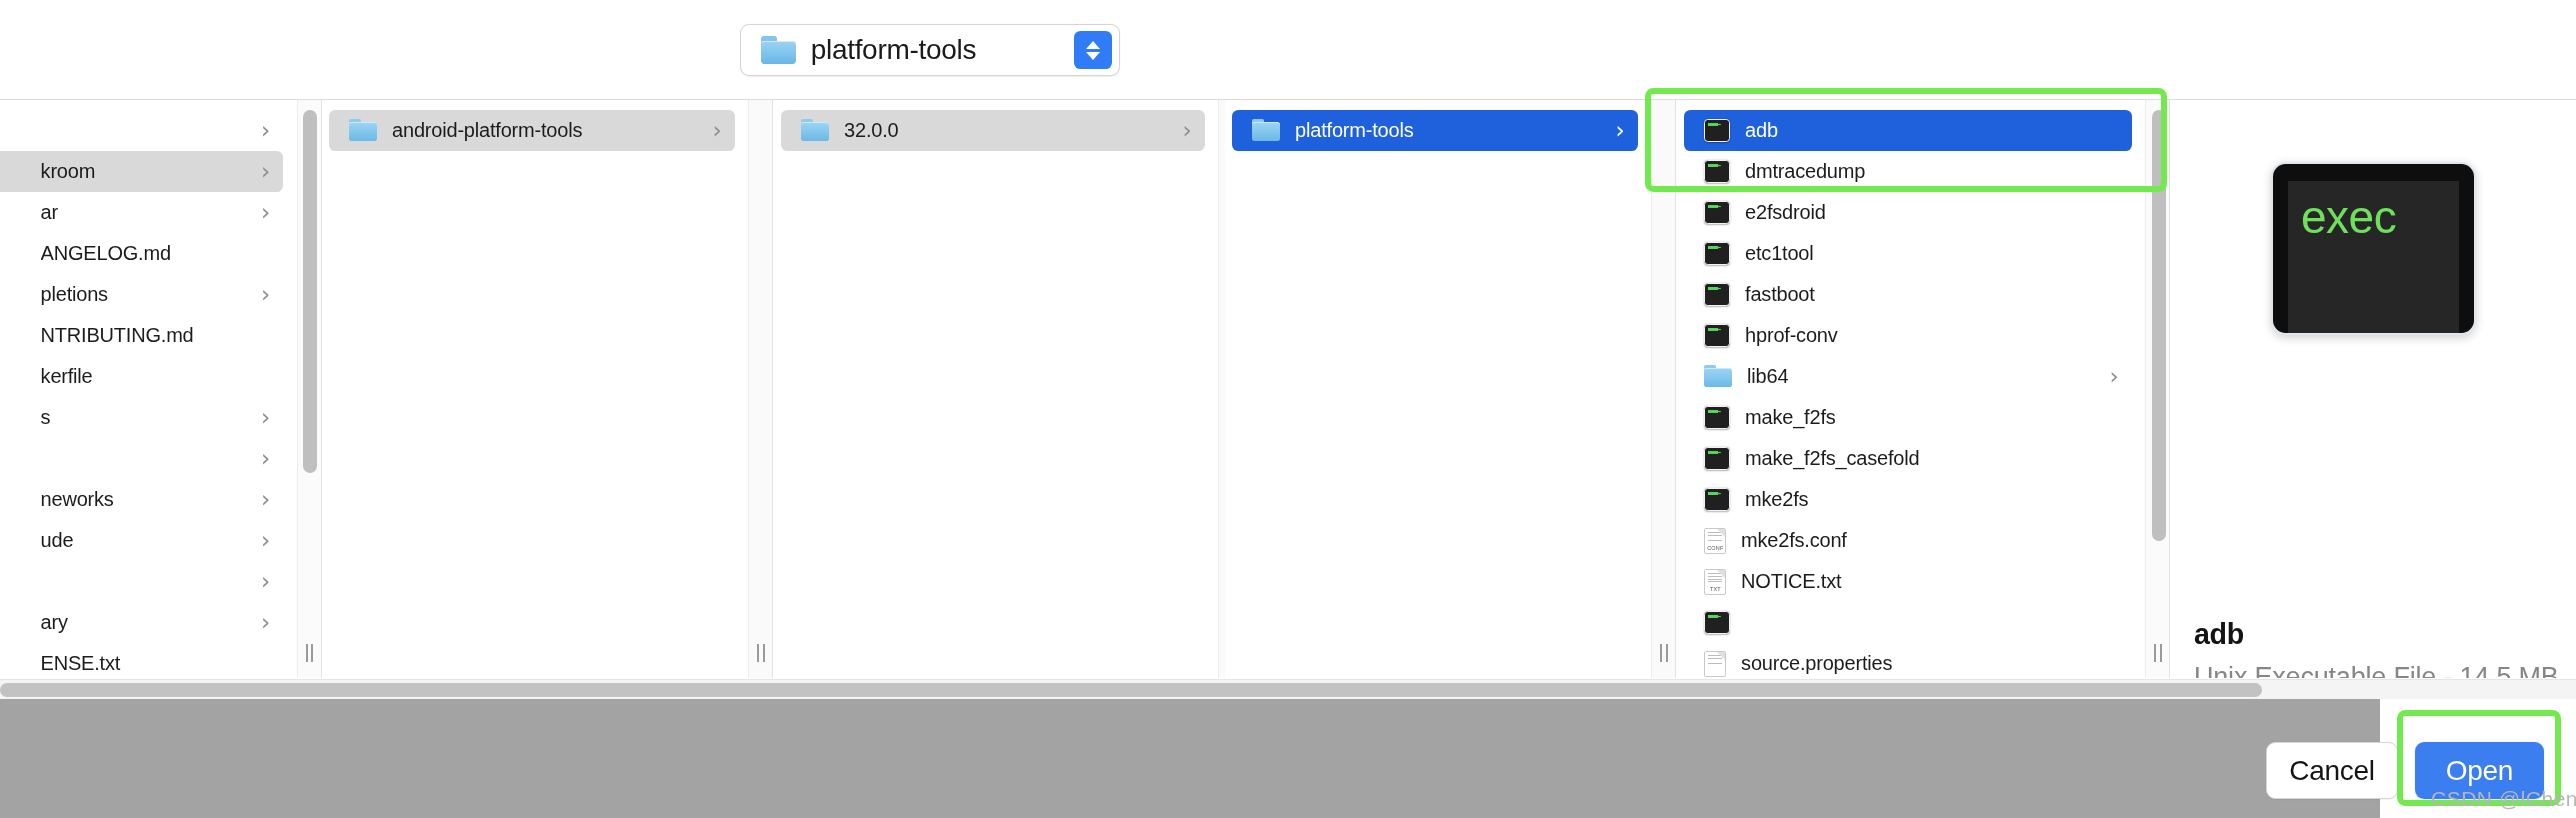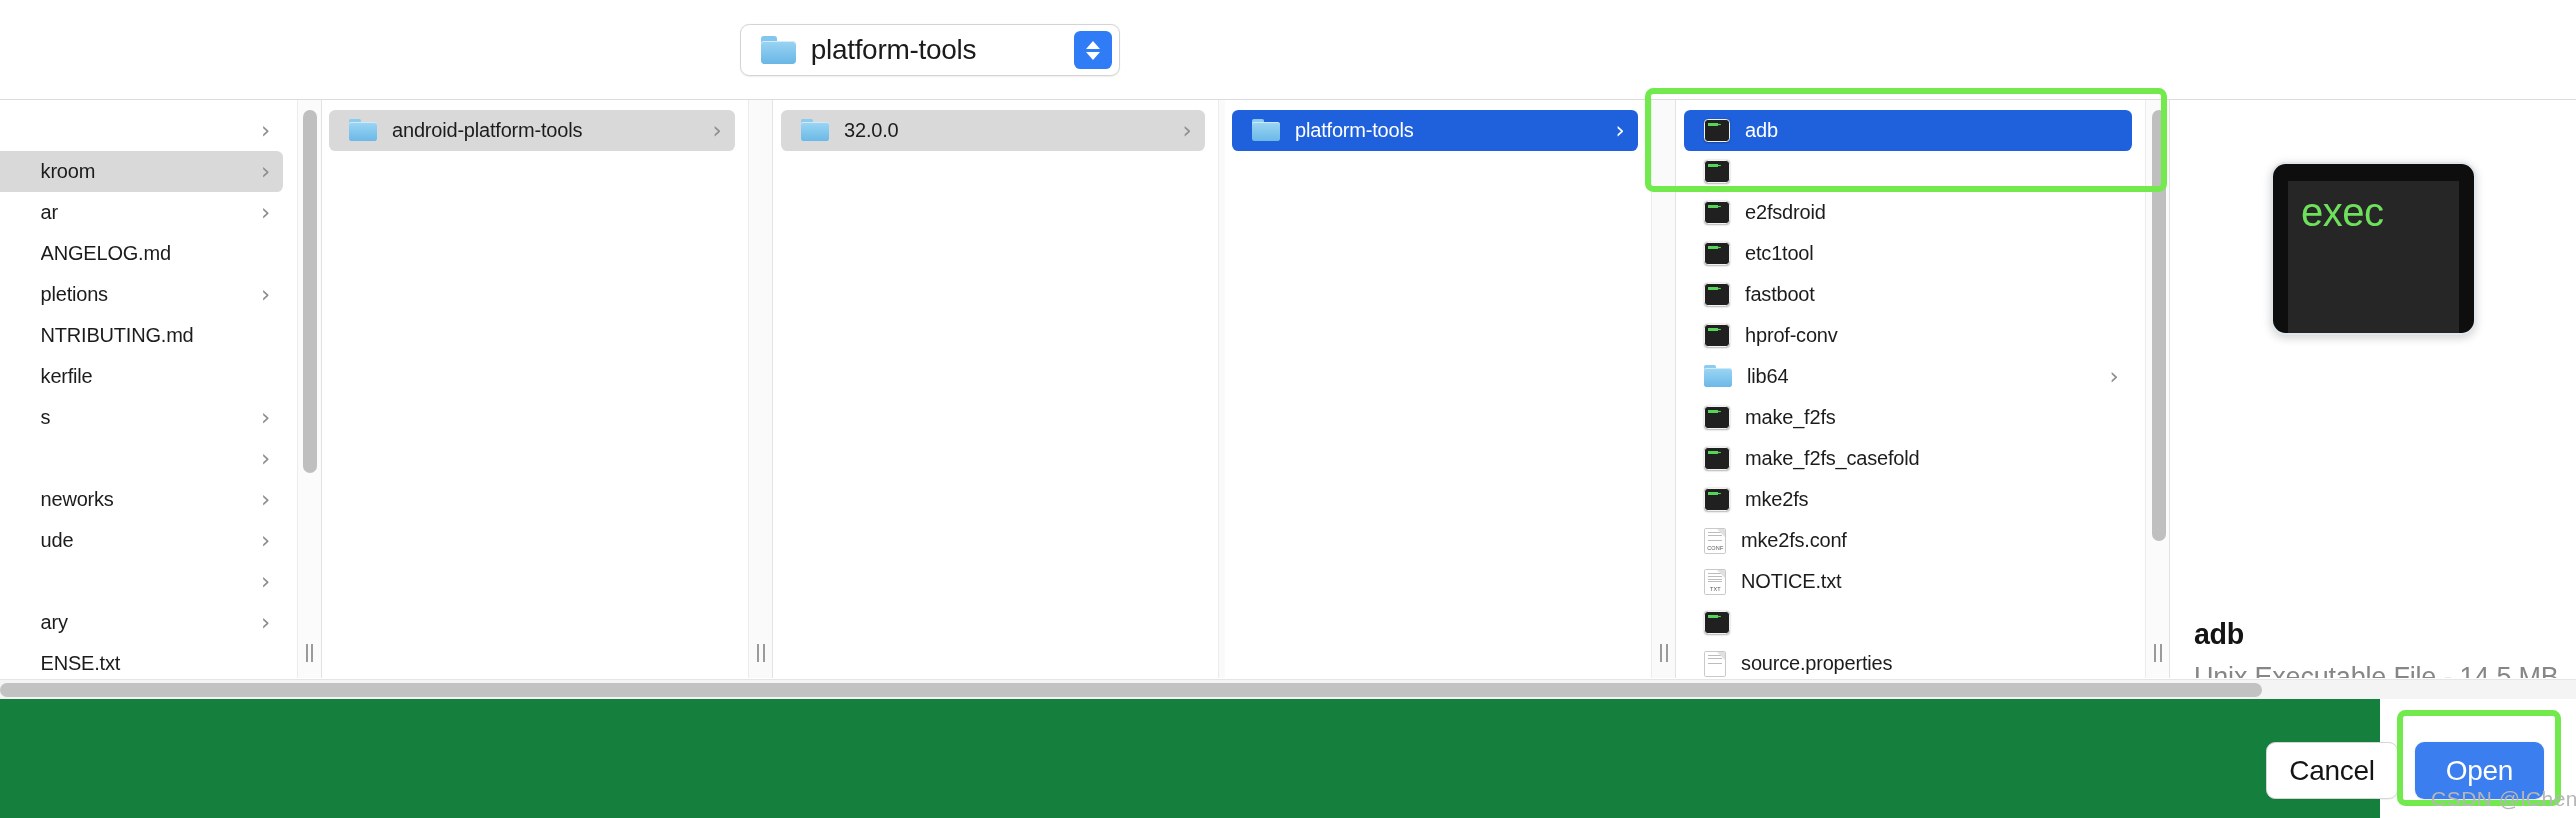--- a/index.html
+++ b/index.html
@@ -154,21 +154,21 @@
     border:2.8px solid #dfe7ec;
     box-shadow:0 2.8px 9.2px rgba(0,0,0,0.18);
     overflow:hidden;
   }
   .preview-icon .screen {
     position:absolute; left:14.7px; top:16.6px; right:14.7px; bottom:0;
     background:#262626;
   }
   .preview-icon .exectext {
     position:absolute; left:28px; top:26px;
-    font-size:40px; color:#6ee05c; letter-spacing:-0.5px;
+    font-size:46px; color:#6ee05c; letter-spacing:-0.5px;
     font-family:"Liberation Sans",sans-serif;
   }
   .pv-name {
     position:absolute; left:24px; top:518px;
     font-size:28.6px; font-weight:bold; color:#141414; letter-spacing:-0.3px;
   }
   .pv-sub {
     position:absolute; left:24px; top:562px;
     font-size:27px; color:#868686; letter-spacing:-0.2px;
   }
@@ -178,21 +178,21 @@
     position:absolute; left:0; top:679px; width:2576px; height:20px;
     background:#f4f4f4; border-top:0.9px solid #e5e5e5;
   }
   .hscroll .hthumb {
     position:absolute; left:0; top:2.8px; width:2262px; height:14.7px;
     background:#c2c2c2; border-radius:7.4px;
   }
 
   
   .footer {
-    position:absolute; left:0; top:699px; width:2380px; height:119px; background:#15803d;
+    position:absolute; left:0; top:699px; width:2380px; height:119px; background:#a3a3a3;
   }
   .btn {
     position:absolute; height:57px; border-radius:9.2px;
     display:flex; align-items:center; justify-content:center;
     font-size:28px; letter-spacing:-0.3px;
   }
   .btn-cancel {
     left:2266px; top:43px; width:132px;
     background:#ffffff; border:0.9px solid #d6d6d6; color:#141414;
     box-shadow:0 0.9px 1.4px rgba(0,0,0,0.06);
@@ -372,20 +372,21 @@
     </div>
 
     <div class="col" id="col5" style="left:1677px; width:493px;">
       <div class="col-inner" id="col5-rows">
           <div class="row sel-blue">
             <span class="ico exec"></span>
             <span class="row-label">adb</span>
           </div>
           <div class="row">
             <span class="ico exec"></span>
+            <span class="row-label">dmtracedump</span>
           </div>
           <div class="row">
             <span class="ico exec"></span>
             <span class="row-label">e2fsdroid</span>
           </div>
           <div class="row">
             <span class="ico exec"></span>
             <span class="row-label">etc1tool</span>
           </div>
           <div class="row">

